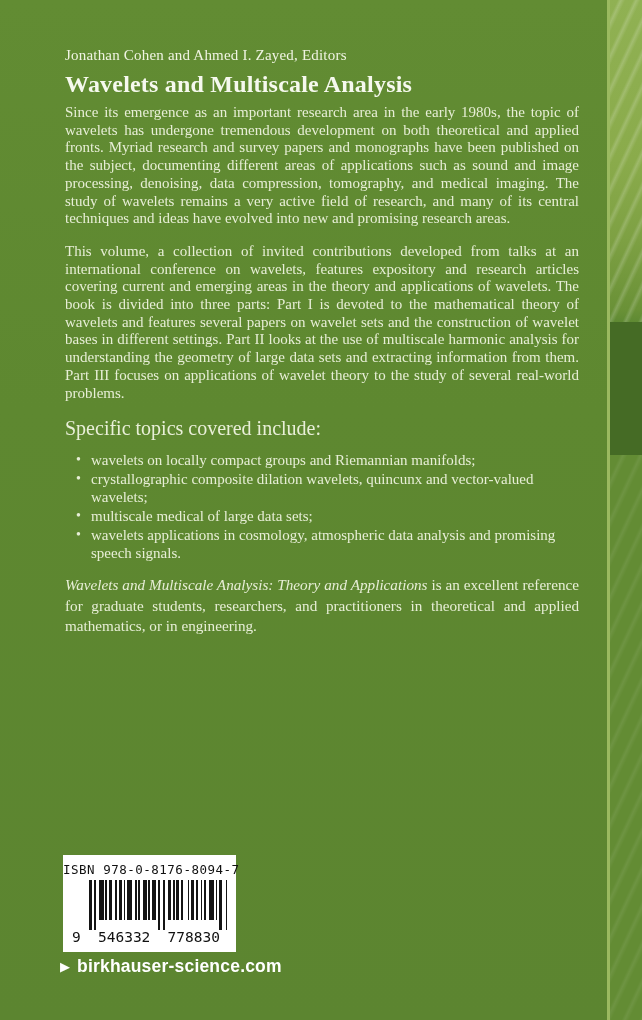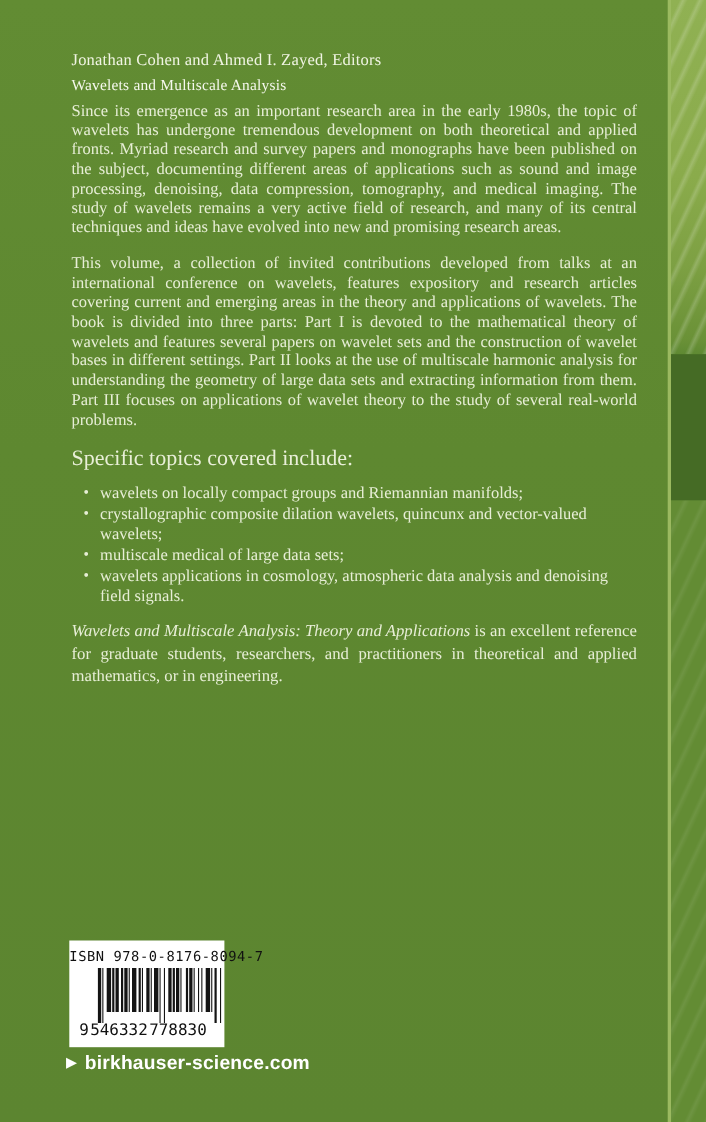--- a/index.html
+++ b/index.html
@@ -41,21 +41,21 @@
 
   
   .content {
     position: absolute; left: 65px; top: 45px; width: 514px;
     color: #e9efd8;
   }
   .editors {
     font-size: 15px; color: #f0f4e3; margin: 2px 0 7px 0; letter-spacing: .2px;
   }
   .title {
-    font-size: 14px; font-weight: normal; color: #f6f9ee;
+    font-size: 24px; font-weight: bold; color: #f6f9ee;
     margin: 0 0 6px 0; letter-spacing: .2px;
   }
   .subtitle {
     font-size: 15.5px; color: #eff4e2; margin: 0 0 37px 0;
   }
   .para {
     font-size: 15px; line-height: 17.7px; text-align: justify;
     margin: 0 0 15px 0; color: #e7eed6;
   }
   .topics-heading {
@@ -71,21 +71,21 @@
     font-size: 14px; color: #e7eed6;
   }
   .closing {
     font-size: 15.2px; line-height: 20.8px; text-align: justify;
     margin: 10px 0 0 0; color: #e7eed6;
   }
   .closing .it { font-style: italic; }
 
   
   .barcode-box {
-    position: absolute; left: 63px; top: 855px; width: 141px; height: 97px;
+    position: absolute; left: 63px; top: 855px; width: 173px; height: 97px;
     background: #ffffff;
   }
   .isbn {
     font-family: "DejaVu Sans Mono", "Liberation Mono", monospace;
     font-size: 12.5px; color: #111; text-align: center;
     padding-top: 7px; letter-spacing: .5px; white-space: nowrap;
   }
   .bars {
     display: flex; align-items: flex-start;
     height: 50px; margin: 3px 0 0 26px;
@@ -131,21 +131,21 @@
     <div class="title">Wavelets and Multiscale Analysis</div>
 
     <p class="para">Since its emergence as an important research area in the early 1980s, the topic of wavelets has undergone tremendous development on both theoretical and applied fronts. Myriad research and survey papers and monographs have been published on the subject, documenting different areas of applications such as sound and image processing, denoising, data compression, tomography, and medical imaging. The study of wavelets remains a very active field of research, and many of its central techniques and ideas have evolved into new and promising research areas.</p>
     <p class="para">This volume, a collection of invited contributions developed from talks at an international conference on wavelets, features expository and research articles covering current and emerging areas in the theory and applications of wavelets. The book is divided into three parts: Part I is devoted to the mathematical theory of wavelets and features several papers on wavelet sets and the construction of wavelet bases in different settings. Part II looks at the use of multiscale harmonic analysis for understanding the geometry of large data sets and extracting information from them. Part III focuses on applications of wavelet theory to the study of several real-world problems.</p>
 
     <div class="topics-heading">Specific topics covered include:</div>
     <ul class="topics">
       <li>wavelets on locally compact groups and Riemannian manifolds;</li>
       <li>crystallographic composite dilation wavelets, quincunx and vector-valued wavelets;</li>
       <li>multiscale medical of large data sets;</li>
-      <li>wavelets applications in cosmology, atmospheric data analysis and denoising field signals.</li>
+      <li>wavelets applications in cosmology, atmospheric data analysis and promising speech signals.</li>
     </ul>
 
     <p class="closing"><span class="it">Wavelets and Multiscale Analysis: Theory and Applications</span><span> is an excellent reference for graduate students, researchers, and practitioners in theoretical and applied mathematics, or in engineering.</span></p>
   </div>
 
   <div class="barcode-box">
     <div class="isbn">ISBN 978-0-8176-8094-7</div>
     <div class="bars" id="bars">
         <div class="bar black tall" style="width: 3.3px;"></div>
         <div class="bar" style="width: 1.65px;"></div>

